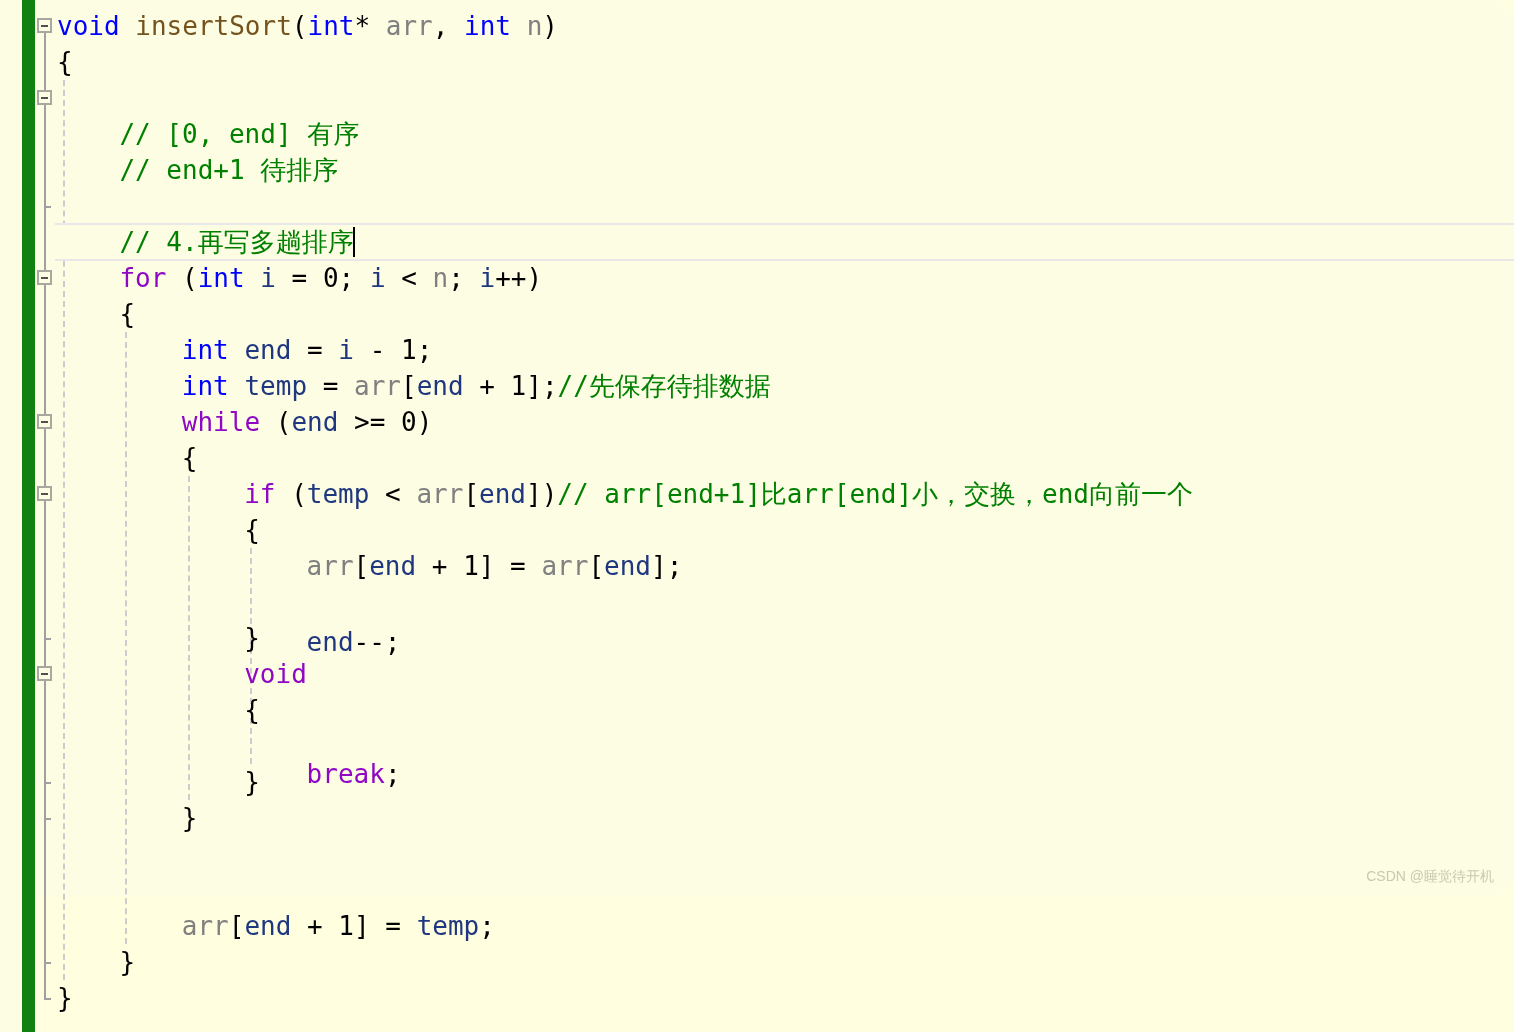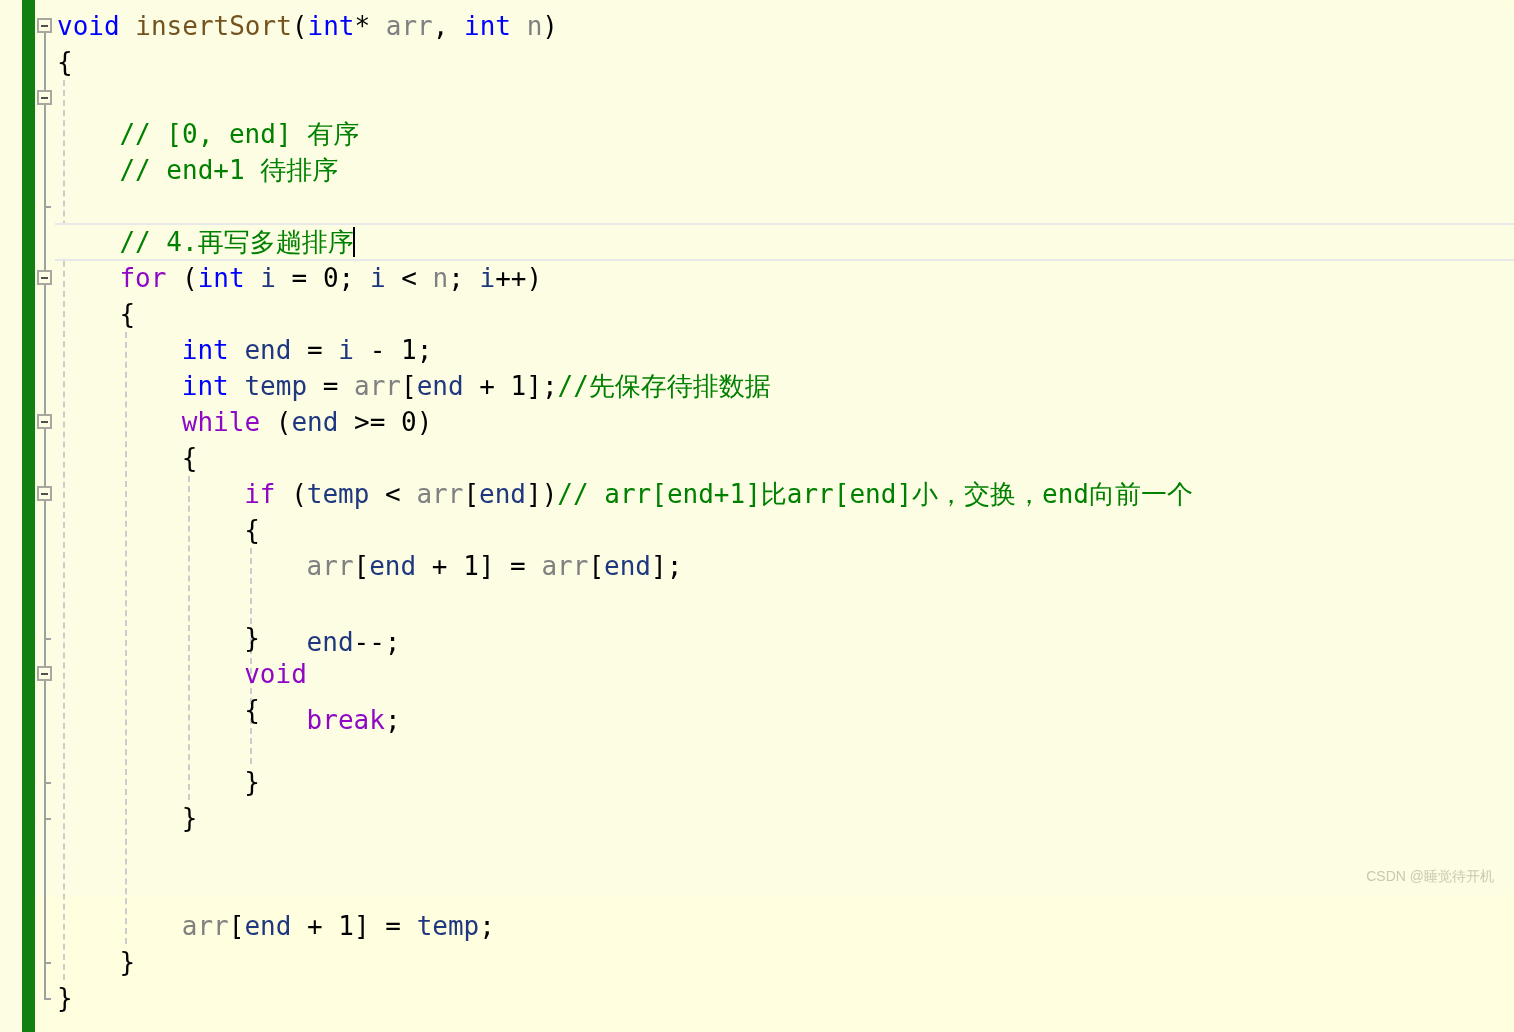--- a/index.html
+++ b/index.html
@@ -185,21 +185,21 @@
       <div class="code-line" style="top: 368px; left: 181.8px;"><span class="kw-type">int</span><span class="punc"> </span><span class="var-blue">temp</span><span class="punc"> = </span><span class="var-gray">arr</span><span class="punc">[</span><span class="var-blue">end</span><span class="punc"> + </span><span class="num">1</span><span class="punc">];</span><span class="cmt">//先保存待排数据</span></div>
       <div class="code-line" style="top: 404px; left: 181.8px;"><span class="kw-ctrl">while</span><span class="punc"> (</span><span class="var-blue">end</span><span class="punc"> &gt;= </span><span class="num">0</span><span class="punc">)</span></div>
       <div class="code-line" style="top: 440px; left: 181.8px;"><span class="punc">{</span></div>
       <div class="code-line" style="top: 476px; left: 244.2px;"><span class="kw-ctrl">if</span><span class="punc"> (</span><span class="var-blue">temp</span><span class="punc"> &lt; </span><span class="var-gray">arr</span><span class="punc">[</span><span class="var-blue">end</span><span class="punc">])</span><span class="cmt">// arr[end+1]比arr[end]小，交换，end向前一个</span></div>
       <div class="code-line" style="top: 512px; left: 244.2px;"><span class="punc">{</span></div>
       <div class="code-line" style="top: 548px; left: 306.6px;"><span class="var-gray">arr</span><span class="punc">[</span><span class="var-blue">end</span><span class="punc"> + </span><span class="num">1</span><span class="punc">] = </span><span class="var-gray">arr</span><span class="punc">[</span><span class="var-blue">end</span><span class="punc">];</span></div>
       <div class="code-line" style="top: 584px; left: 306.6px; margin-top: 40px;"><span class="var-blue">end</span><span class="punc">--;</span></div>
       <div class="code-line" style="top: 620px; left: 244.2px;"><span class="punc">}</span></div>
       <div class="code-line" style="top: 656px; left: 244.2px;"><span class="kw-ctrl">void</span></div>
       <div class="code-line" style="top: 692px; left: 244.2px;"><span class="punc">{</span></div>
-      <div class="code-line" style="top: 702px; left: 306.6px;"><span class="kw-ctrl">break</span><span class="punc">;</span></div>
+      <div class="code-line" style="top: 756px; left: 306.6px;"><span class="kw-ctrl">break</span><span class="punc">;</span></div>
       <div class="code-line" style="top: 764px; left: 244.2px;"><span class="punc">}</span></div>
       <div class="code-line" style="top: 800px; left: 181.8px;"><span class="punc">}</span></div>
       <div class="code-line" style="top: 836px; left: 181.8px;"></div>
       <div class="code-line" style="top: 908px; left: 181.8px;"><span class="var-gray">arr</span><span class="punc">[</span><span class="var-blue">end</span><span class="punc"> + </span><span class="num">1</span><span class="punc">] = </span><span class="var-blue">temp</span><span class="punc">;</span></div>
       <div class="code-line" style="top: 944px; left: 119.4px;"><span class="punc">}</span></div>
       <div class="code-line" style="top: 980px; left: 57px;"><span class="punc">}</span></div>
     </div>
 
   <div class="caret" id="caret" style="top: 227px; height: 30px; left: 353px;"></div>
 

